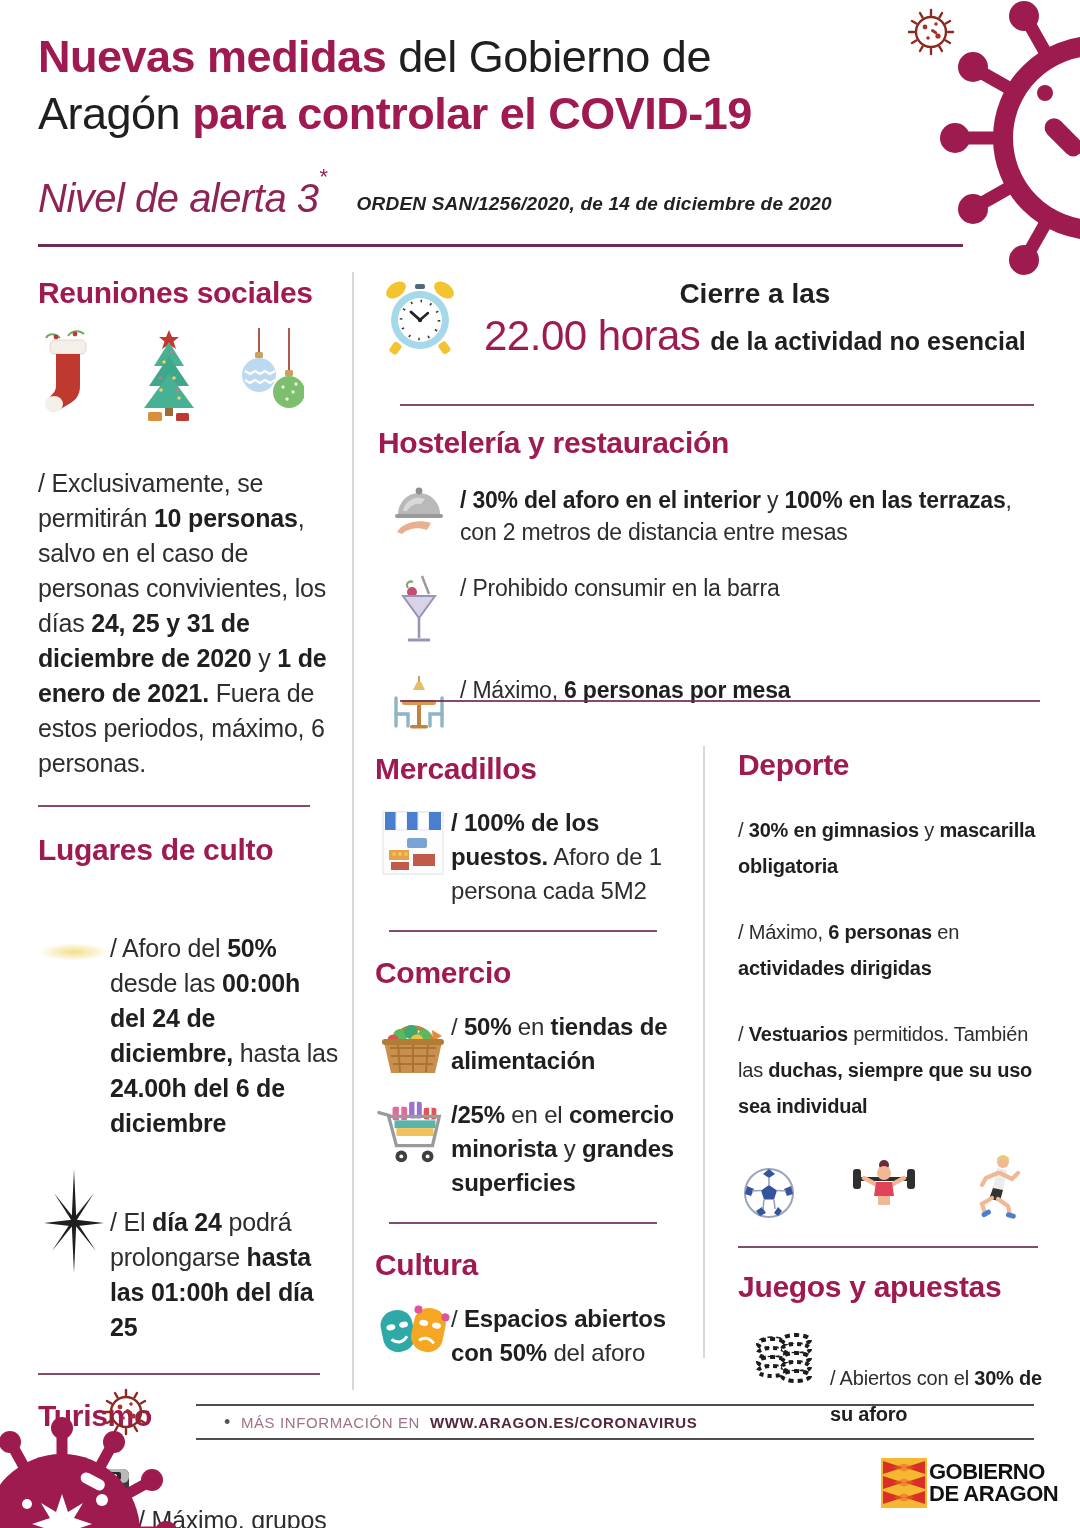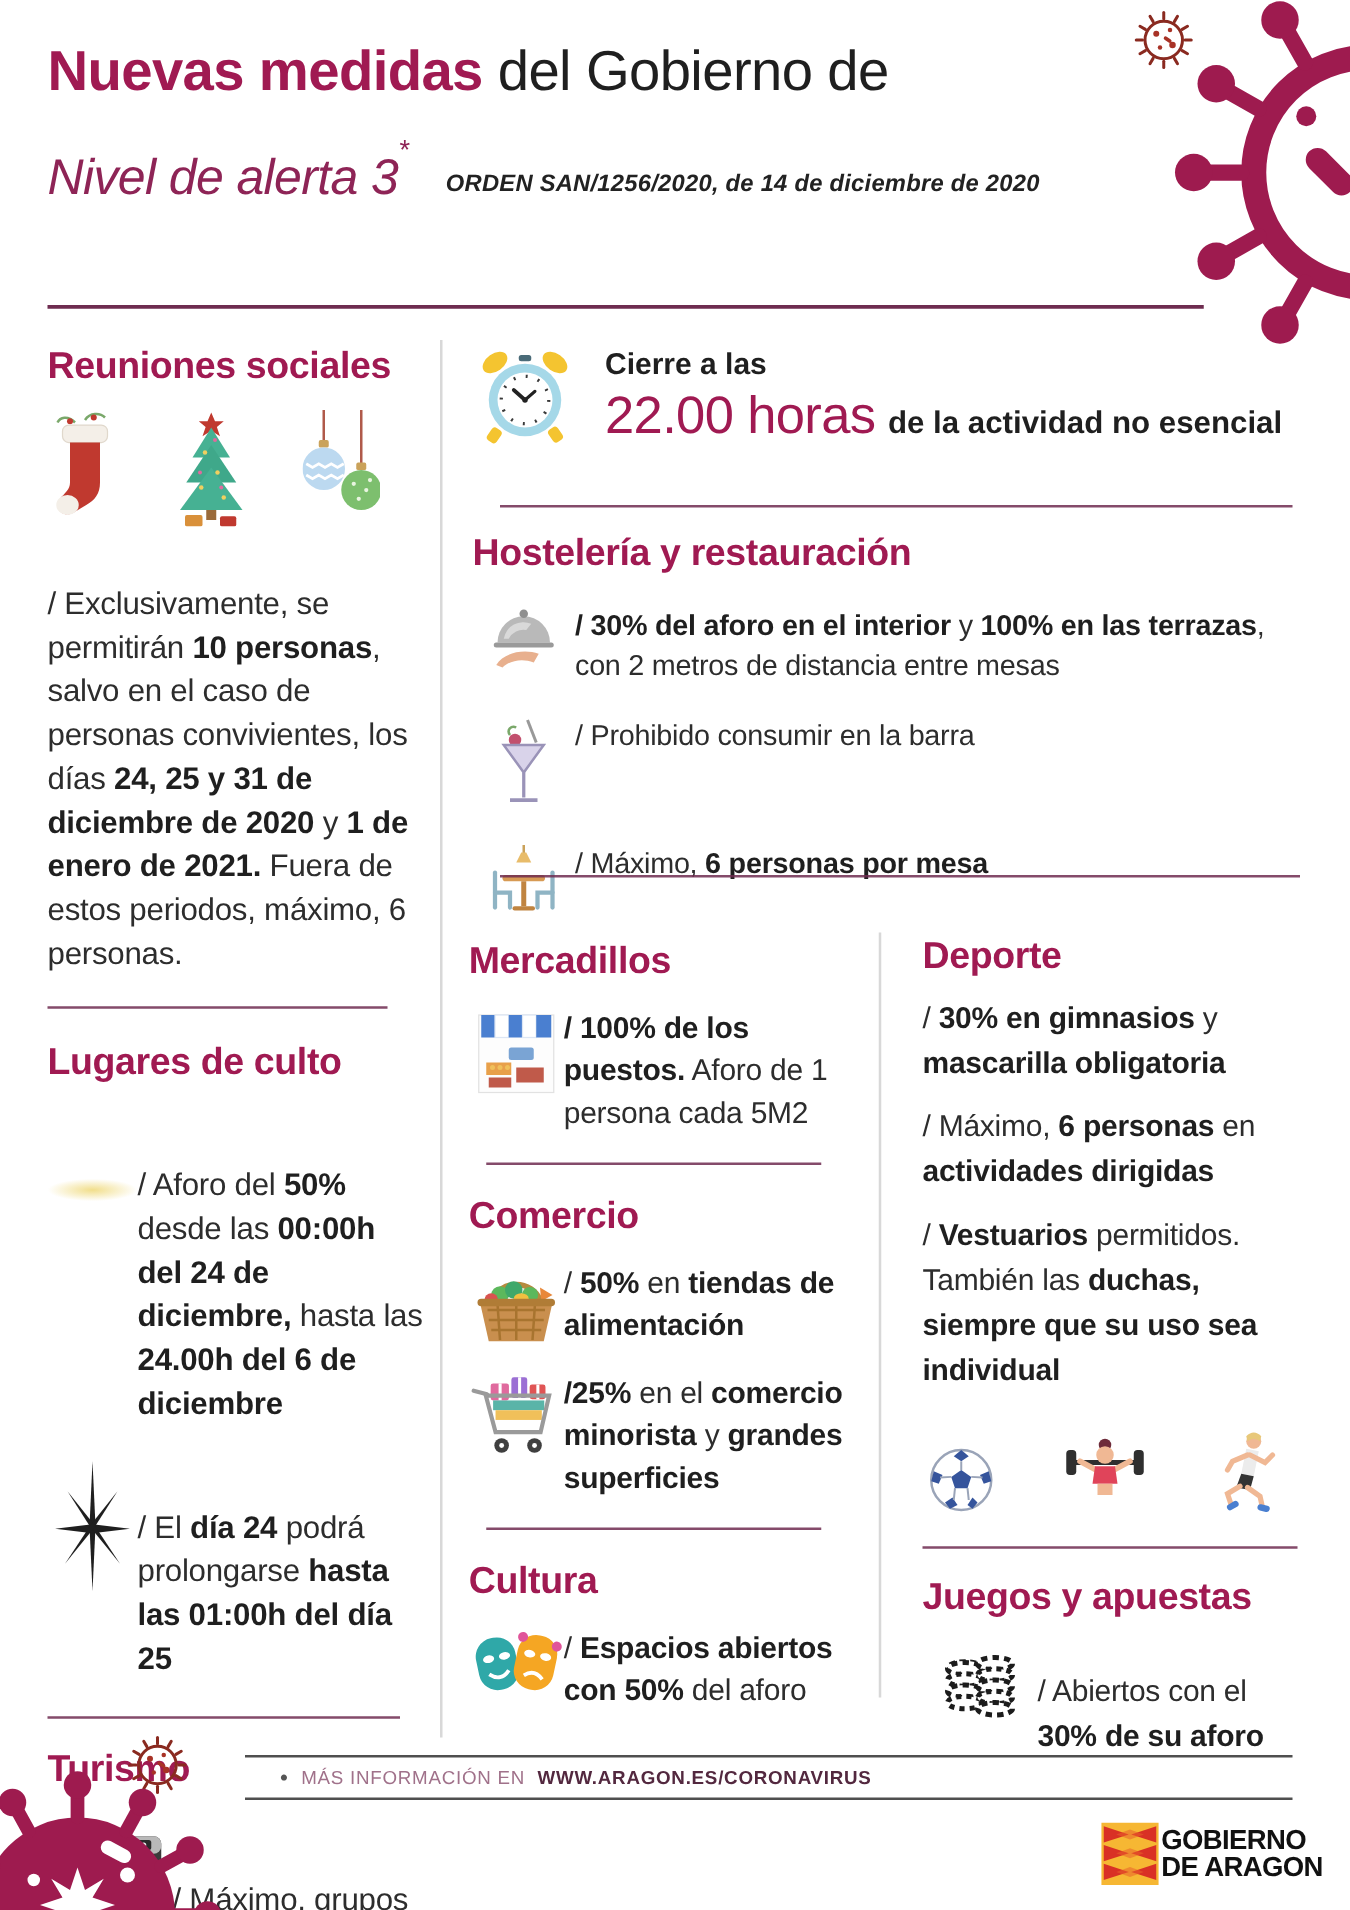--- a/index.html
+++ b/index.html
@@ -26,21 +26,21 @@
   
   .header{position:absolute;left:38px;top:28px;width:900px;}
   .title{font-size:45px;line-height:57px;letter-spacing:-0.5px;color:var(--ink);font-weight:400;}
   .alert-row{display:flex;align-items:flex-end;margin-top:22px;}
   .alert{font-size:40px;color:#8e2456;font-weight:400;letter-spacing:-0.5px;font-style:italic;}
   .alert sup{font-size:22px;vertical-align:28px;}
   .orden{font-style:italic;font-weight:700;font-size:19px;color:#222;margin-left:30px;margin-bottom:6px;letter-spacing:0.2px;}
   .header-rule{position:absolute;left:38px;top:244px;width:925px;}
   
   .closure{position:absolute;left:382px;top:278px;width:662px;display:flex;gap:26px;}
-  .closure-text .l1{font-size:24px;font-weight:700;color:var(--ink);}
+  .closure-text .l1{font-size:28px;font-weight:700;color:var(--ink);text-align:center;}
   .closure-text .l2{margin-top:2px;}
   .closure-time{font-size:42px;font-weight:400;color:var(--magenta);letter-spacing:-0.5px;}
   .closure-suffix{font-size:25px;font-weight:700;color:var(--ink);margin-left:10px;}
   .closure-rule{position:absolute;left:400px;top:404px;width:634px;}
   
   .hosteleria{position:absolute;left:378px;top:426px;width:664px;}
   .hosteleria .item{margin-top:24px;}
   .hosteleria .ic{width:82px;}
   .hosteleria .para{font-size:23px;line-height:32px;width:575px;}
   .hosteleria-rule{position:absolute;left:400px;top:700px;width:640px;}
@@ -59,21 +59,21 @@
   .left-col .rule2{width:282px;margin-top:28px;}
   .turismo-h{margin-top:24px;}
   .turismo-item{margin-top:26px;}
   .turismo-item .ic{width:100px;}
   .turismo-item .para{width:200px;padding-top:4px;}
   .mid-col .item{margin-top:20px;}
   .mid-col .ic{width:76px;}
   .mid-col .para{font-size:24px;line-height:34px;width:226px;}
   .mid-col .rule{width:268px;margin-top:22px;margin-left:14px;height:2px;}
   .mid-col .h2{margin-top:24px;}
-  .right-col .para{font-size:24px;line-height:36px;margin-top:15px;width:310px;}
+  .right-col .para{font-size:20px;line-height:36px;margin-top:30px;width:310px;}
   .right-col .sport-icons{display:flex;justify-content:space-between;width:280px;margin:30px 0 0 4px;align-items:flex-end;}
   .right-col .rule{width:300px;margin-top:26px;height:2px;}
   .right-col .h2{margin-top:22px;}
   .juegos-item{margin-top:20px;}
   .juegos-item .ic{width:92px;}
   .juegos-item .para{width:214px;padding-top:6px;}
   
   .footer-rule{position:absolute;left:196px;width:838px;height:2px;background:#4f4f4f;}
   .footer-text{position:absolute;left:224px;top:1412px;font-size:15px;letter-spacing:0.6px;color:#a0718a;display:flex;align-items:center;gap:10px;}
   .footer-text .dot{color:#555;font-size:18px;}
@@ -112,20 +112,21 @@
             <circle cx="33" cy="30" r="2.6"></circle>
           <rect x="26" y="24" width="7" height="3" rx="1.5" transform="rotate(35 29 25)"></rect>
         </g>
       </g>
     </defs>
   </svg>
 
   <div class="header">
     <div class="title">
       <div><span class="b m">Nuevas medidas</span><span> del Gobierno de</span></div>
+      <div><span>Aragón </span><span class="b m">para controlar el COVID-19</span></div>
     </div>
     <div class="alert-row">
       <div class="alert"><span>Nivel de alerta 3</span><sup>*</sup></div>
       <div class="orden">ORDEN SAN/1256/2020, de 14 de diciembre de 2020</div>
     </div>
   </div>
   <div class="rule header-rule"></div>
 
   <svg class="abs" style="left:905px;top:6px" width="52" height="52" viewBox="0 0 52 52">
       <use href="#vSmall"></use>

